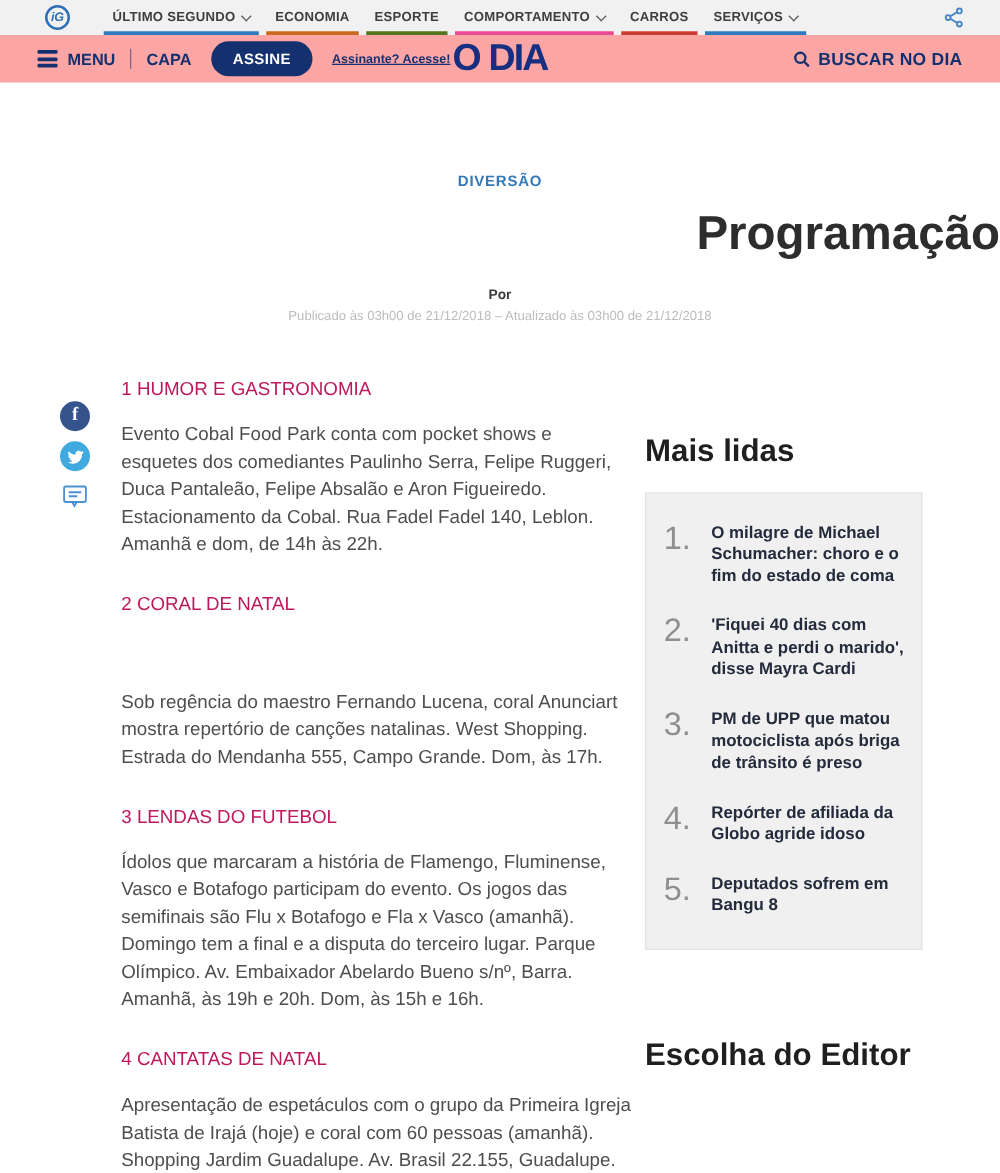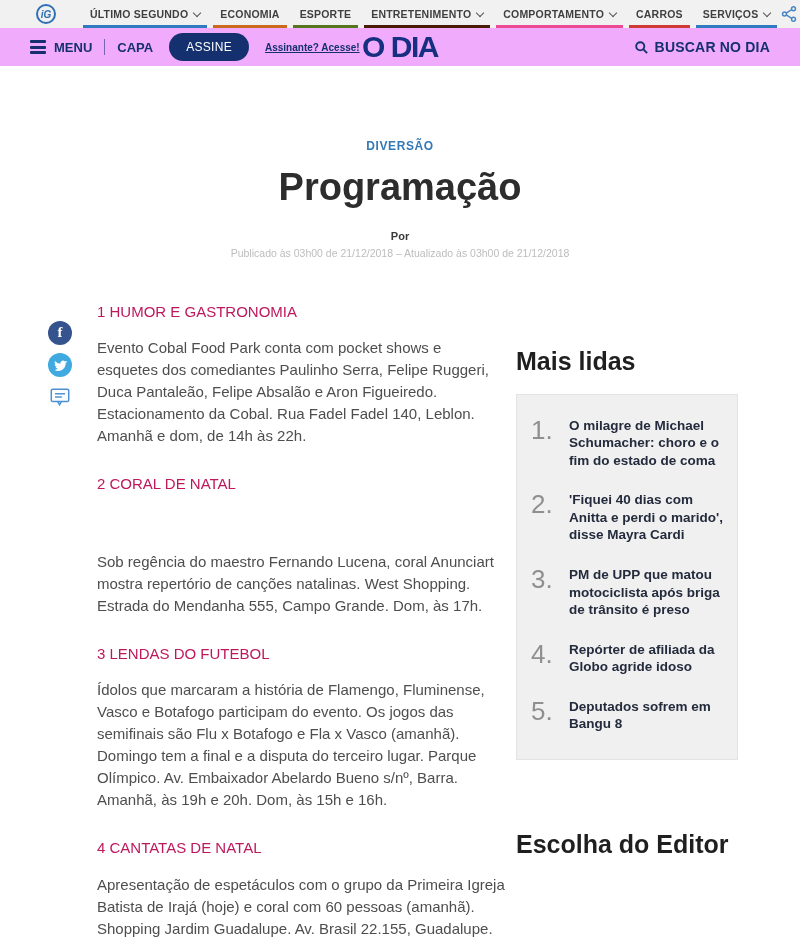--- a/index.html
+++ b/index.html
@@ -27,46 +27,46 @@
   }
   .nav-underline { position:absolute; left:3px; right:3px; bottom:0; height:3px; }
   .chev {
     width:6px; height:6px; border-right:1.6px solid #555; border-bottom:1.6px solid #555;
     transform:rotate(45deg); display:inline-block; margin:-3px 0 0 6px;
   }
   .topbar-icons { display:flex; align-items:center; gap:10px; }
   .icon-btn { background:none; border:none; cursor:pointer; display:flex; align-items:center; }
   
   .yellowbar {
-    height:38px; background:#f0abfc; display:flex; align-items:center;
+    height:38px; background:#fca5a5; display:flex; align-items:center;
     padding:0 30px; position:relative;
   }
   .menu-btn { display:flex; align-items:center; gap:8px; background:none; border:none;
     color:#15306e; font-weight:800; font-size:13px; cursor:pointer;
     font-family:"Liberation Sans",sans-serif; }
   .hamburger i { display:block; width:16px; height:3px; background:#15306e; margin:2.5px 0; border-radius:1px; }
   .yb-divider { width:1px; height:16px; background:#15306e; opacity:.55; margin:0 12px; }
   .capa-link { font-weight:800; font-size:13px; color:#15306e; text-decoration:none; margin-right:16px; cursor:pointer; }
-  .assine-btn { background:#15306e; color:#fff; font-weight:400; font-size:12px;
+  .assine-btn { background:#15306e; color:#fff; font-weight:700; font-size:12px;
     padding:7px 17px; border:none; border-radius:14px; margin-right:16px; cursor:pointer;
     font-family:"Liberation Sans",sans-serif; letter-spacing:.3px; }
   .assinante-link { font-size:10px; font-weight:700; color:#15306e; text-decoration:underline; cursor:pointer; }
   .odia-logo {
     position:absolute; left:50%; transform:translateX(-50%);
     font-size:30px; font-weight:800; color:#172f80; letter-spacing:-1.5px; cursor:pointer;
   }
   .yb-right { margin-left:auto; }
   .search-btn { display:flex; align-items:center; gap:6px; background:none; border:none;
     color:#15306e; font-weight:800; font-size:14px; cursor:pointer;
     font-family:"Liberation Sans",sans-serif; letter-spacing:.2px; }
   
   .article-head { text-align:center; padding-top:70px; }
   .category-link { color:#3379b7; font-size:12px; font-weight:600; letter-spacing:.6px;
     text-decoration:none; cursor:pointer;text-align:right; }
-  .article-title { font-size:38px; line-height:1.15; font-weight:800; color:#2d2d2d; margin-top:12px; }
+  .article-title { font-size:38px; line-height:1.15; font-weight:800; color:#2d2d2d; margin-top:12px;text-align:right; }
   .byline { font-size:11px; font-weight:700; color:#3a3a3a; margin-top:20px; }
   .dateline { font-size:10.5px; color:#bdbdbd; margin-top:5px; }
   
   .content-row { display:flex; margin-top:42px; padding:0 0 0 30px; }
   .share-rail { width:67px; padding:20px 0 0 18px; display:flex; flex-direction:column; gap:8px; }
   .rail-btn { width:24px; height:24px; border:none; border-radius:50%; cursor:pointer;
     display:flex; align-items:center; justify-content:center; padding:0; }
   .fb-btn { background:#35548d; color:#fff; font-family:"Liberation Serif",serif;
     font-weight:bold; font-size:15px; }
   .tw-btn { background:#3fa9e0; }
@@ -104,25 +104,20 @@
         <span class="chev"></span>
         <span class="nav-underline" style="background: rgb(46, 123, 191);"></span>
       </div>
       <div class="nav-item">
         <span>ECONOMIA</span>
         <span class="nav-underline" style="background: rgb(201, 106, 30);"></span>
       </div>
       <div class="nav-item">
         <span>ESPORTE</span>
         <span class="nav-underline" style="background: rgb(85, 118, 31);"></span>
-      </div>
-      <div class="nav-item">
-        <span>ENTRETENIMENTO</span>
-        <span class="chev"></span>
-        <span class="nav-underline" style="background: rgb(74, 27, 7);"></span>
       </div>
       <div class="nav-item">
         <span>COMPORTAMENTO</span>
         <span class="chev"></span>
         <span class="nav-underline" style="background: rgb(236, 75, 147);"></span>
       </div>
       <div class="nav-item">
         <span>CARROS</span>
         <span class="nav-underline" style="background: rgb(206, 59, 51);"></span>
       </div>

